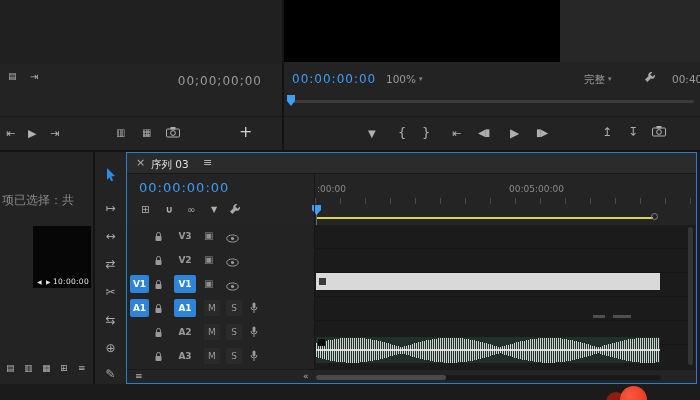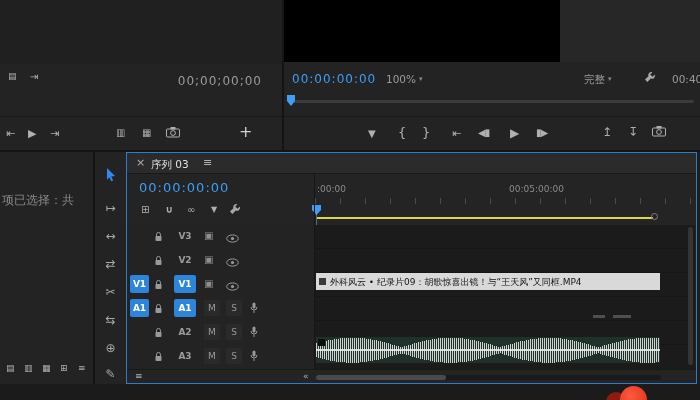--- a/index.html
+++ b/index.html
@@ -90,20 +90,25 @@
           <rect x="4.5" y="0" width="5" height="2.4" fill="#b0b0b0"></rect>
         </svg>
     </span>
   </section>
 
   <div class="abs sep" style="left:0;top:150px;width:700px;height:2px"></div>
 
   <section class="abs" style="left:0;top:152px;width:93px;height:232px;background:#232323">
     <div class="abs" style="left:2px;top:40px;font-size:12px;color:#8a8a8a;white-space:nowrap">项已选择：共</div>
 
+    <div class="abs" style="left:33px;top:74px;width:58px;height:62px;background:#060606">
+      <span class="abs ic" style="left:4px;bottom:3px;font-size:6px;color:#ddd">◀</span>
+      <span class="abs ic" style="left:13px;bottom:3px;font-size:6px;color:#ddd">▶</span>
+      <span class="abs" style="right:2px;bottom:2px;font-size:7.5px;color:#e6e6e6;letter-spacing:0.3px">10:00:00</span>
+    </div>
 
     <span class="abs ic" style="left:6px;top:212px;font-size:9px">▤</span>
     <span class="abs ic" style="left:24px;top:212px;font-size:9px">▥</span>
     <span class="abs ic" style="left:42px;top:212px;font-size:9px">▦</span>
     <span class="abs ic" style="left:60px;top:212px;font-size:9px">⊞</span>
     <span class="abs ic" style="left:78px;top:212px;font-size:9px">≡</span>
   </section>
 
   <div class="abs sep" style="left:93px;top:152px;width:2px;height:232px"></div>
 
@@ -250,21 +255,20 @@
       <div class="msbox abs" style="left:99px;top:3px">S</div>
       <span class="abs" style="left:123px;top:5px"><svg width="8" height="12" viewBox="0 0 8 12">
             <rect x="2.5" y="0.5" width="3" height="6" rx="1.5" fill="#999"></rect>
             <path d="M1 5a3 3 0 0 0 6 0" fill="none" stroke="#999"></path>
             <line x1="4" y1="8.5" x2="4" y2="11" stroke="#999"></line>
           </svg></span>
     </div>
 
     <div class="abs" style="left:189px;top:120px;width:344px;height:17px;background:#d9d9d9">
       <span class="abs" style="left:3px;top:5px;width:7px;height:7px;background:#3a3a3a"></span>
-      <span class="abs" style="left:14px;top:3px;width:326px;overflow:hidden;white-space:nowrap;font-size:9px;color:#141414">外科风云 • 纪录片09：胡歌惊喜出镜！与“王天风”又同框.MP4</span>
     </div>
 
     <div class="abs" style="left:466px;top:162px;width:12px;height:3px;background:#4f4f4f"></div>
     <div class="abs" style="left:486px;top:162px;width:18px;height:3px;background:#4f4f4f"></div>
 
     <div class="abs" style="left:189px;top:184px;width:344px;height:26px;background:#20302a">
       <span class="abs" style="left:2px;top:2px;width:7px;height:7px;background:#0d0d0d;z-index:2"></span>
       <div class="waveform" style="left:0;top:0;width:344px;height:26px">
           <i style="height:14px"></i>
           <i style="height:15px"></i>

